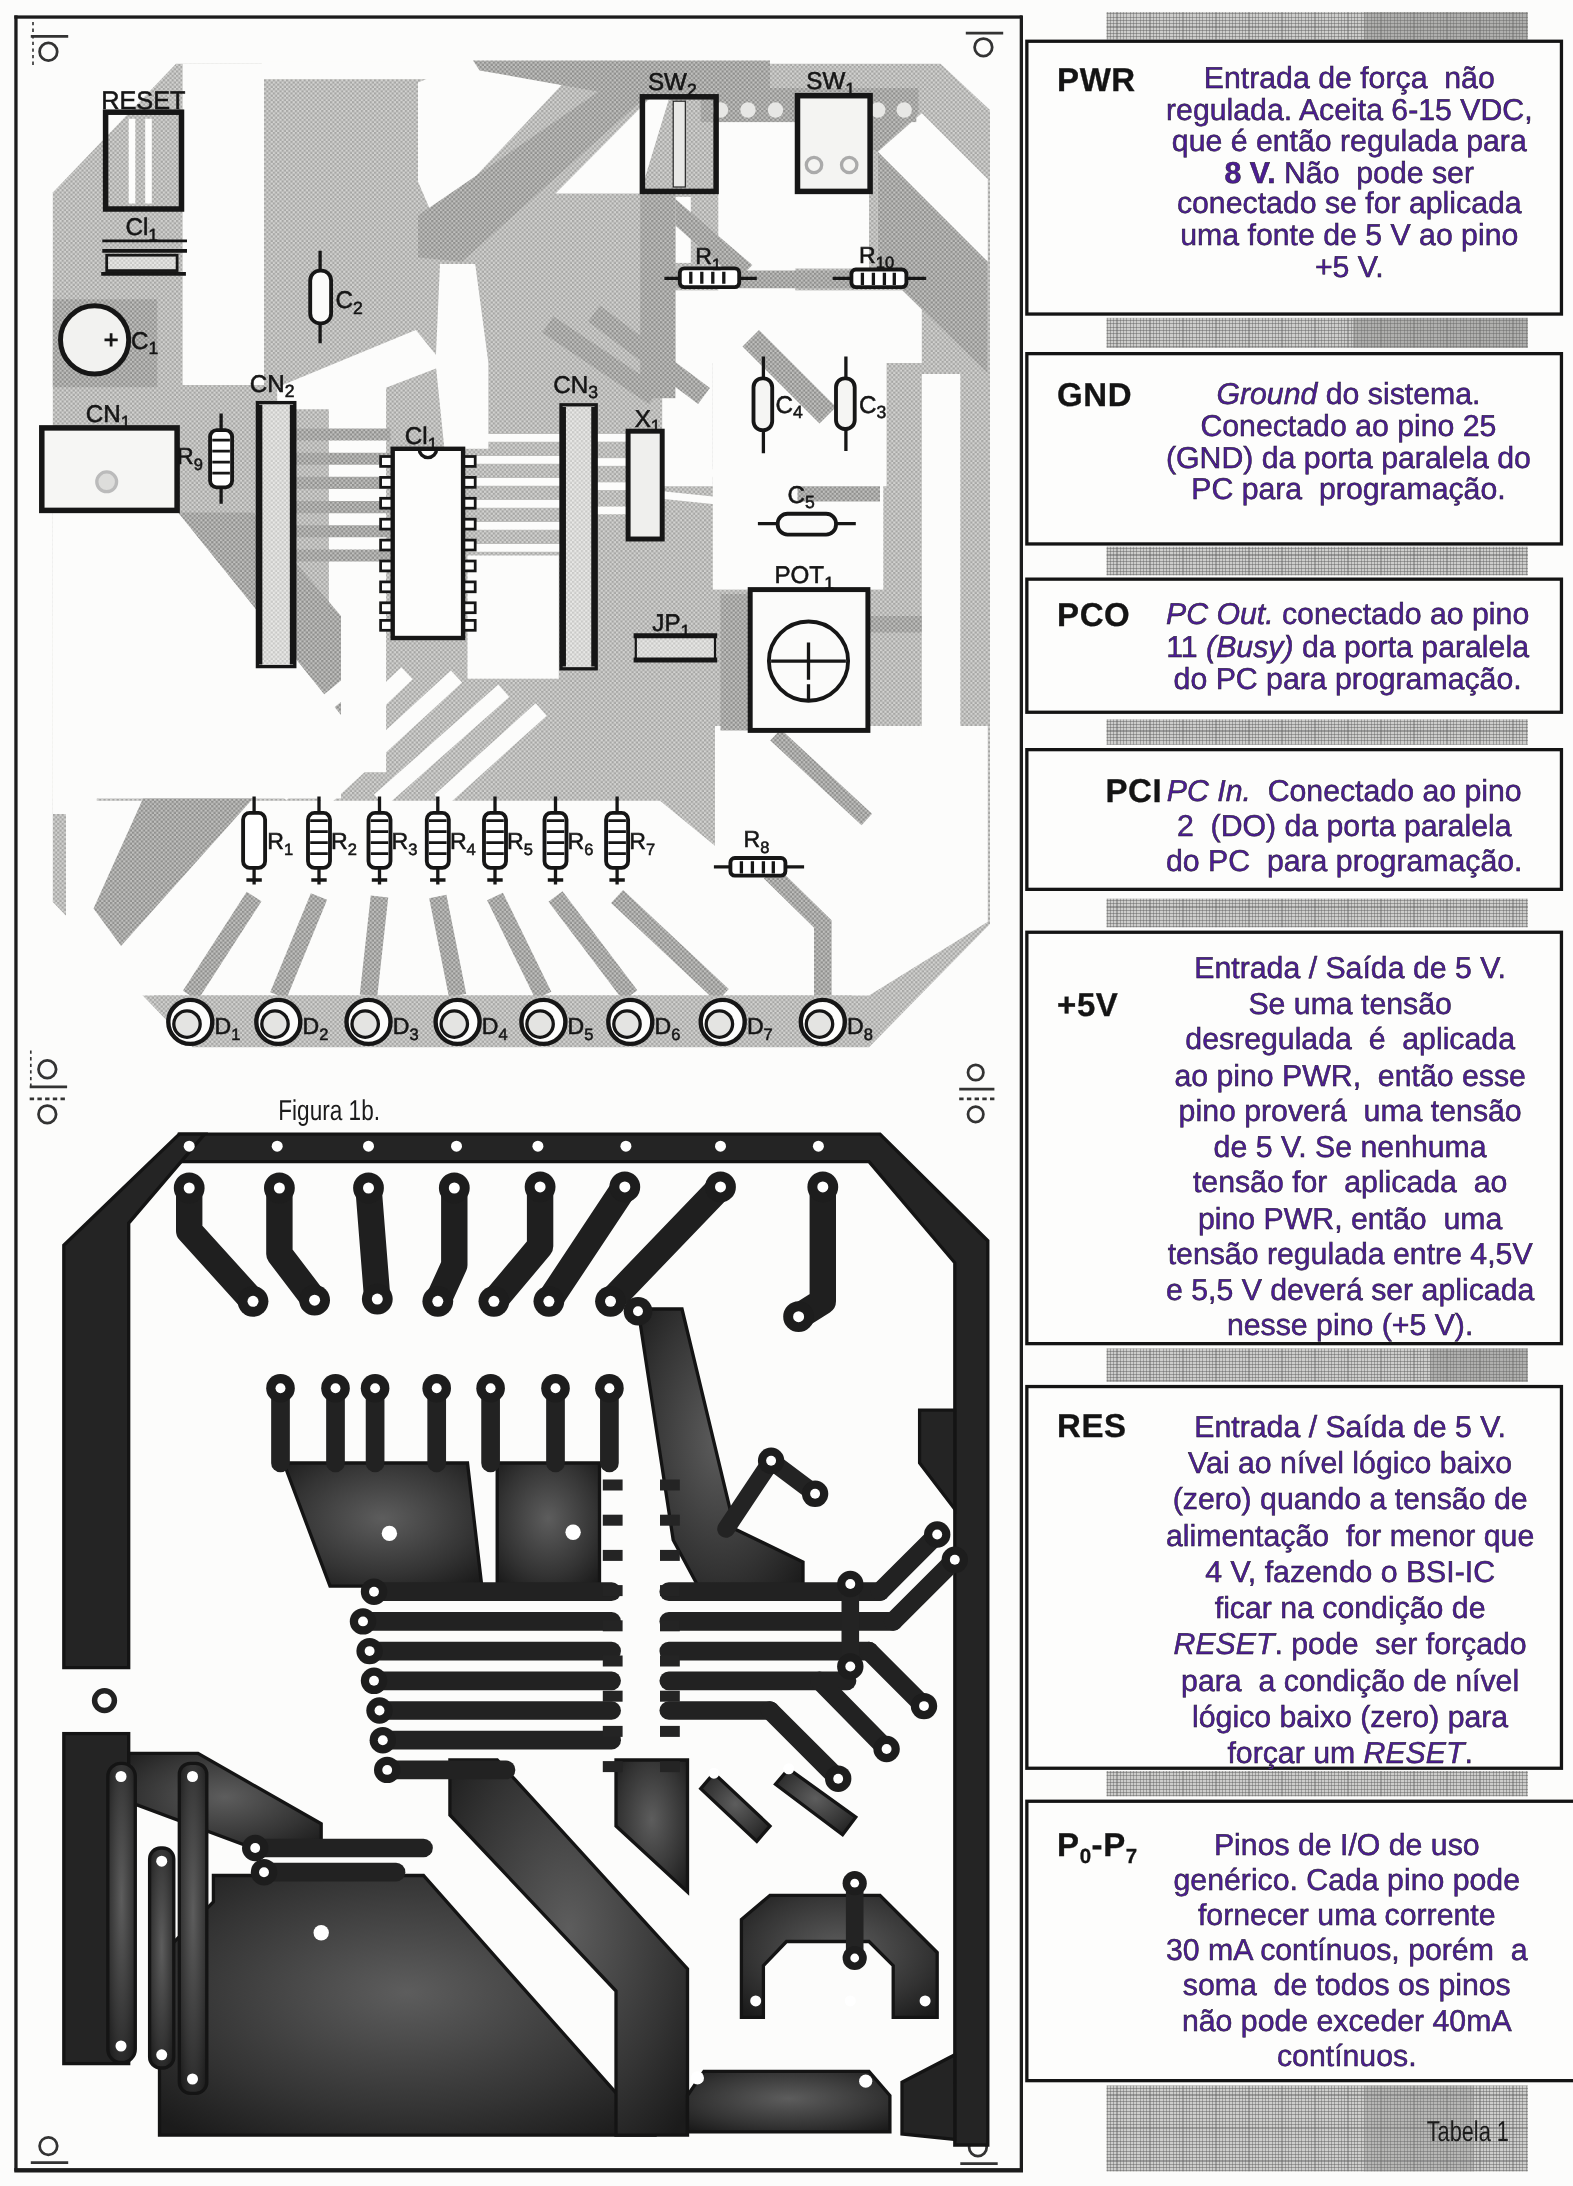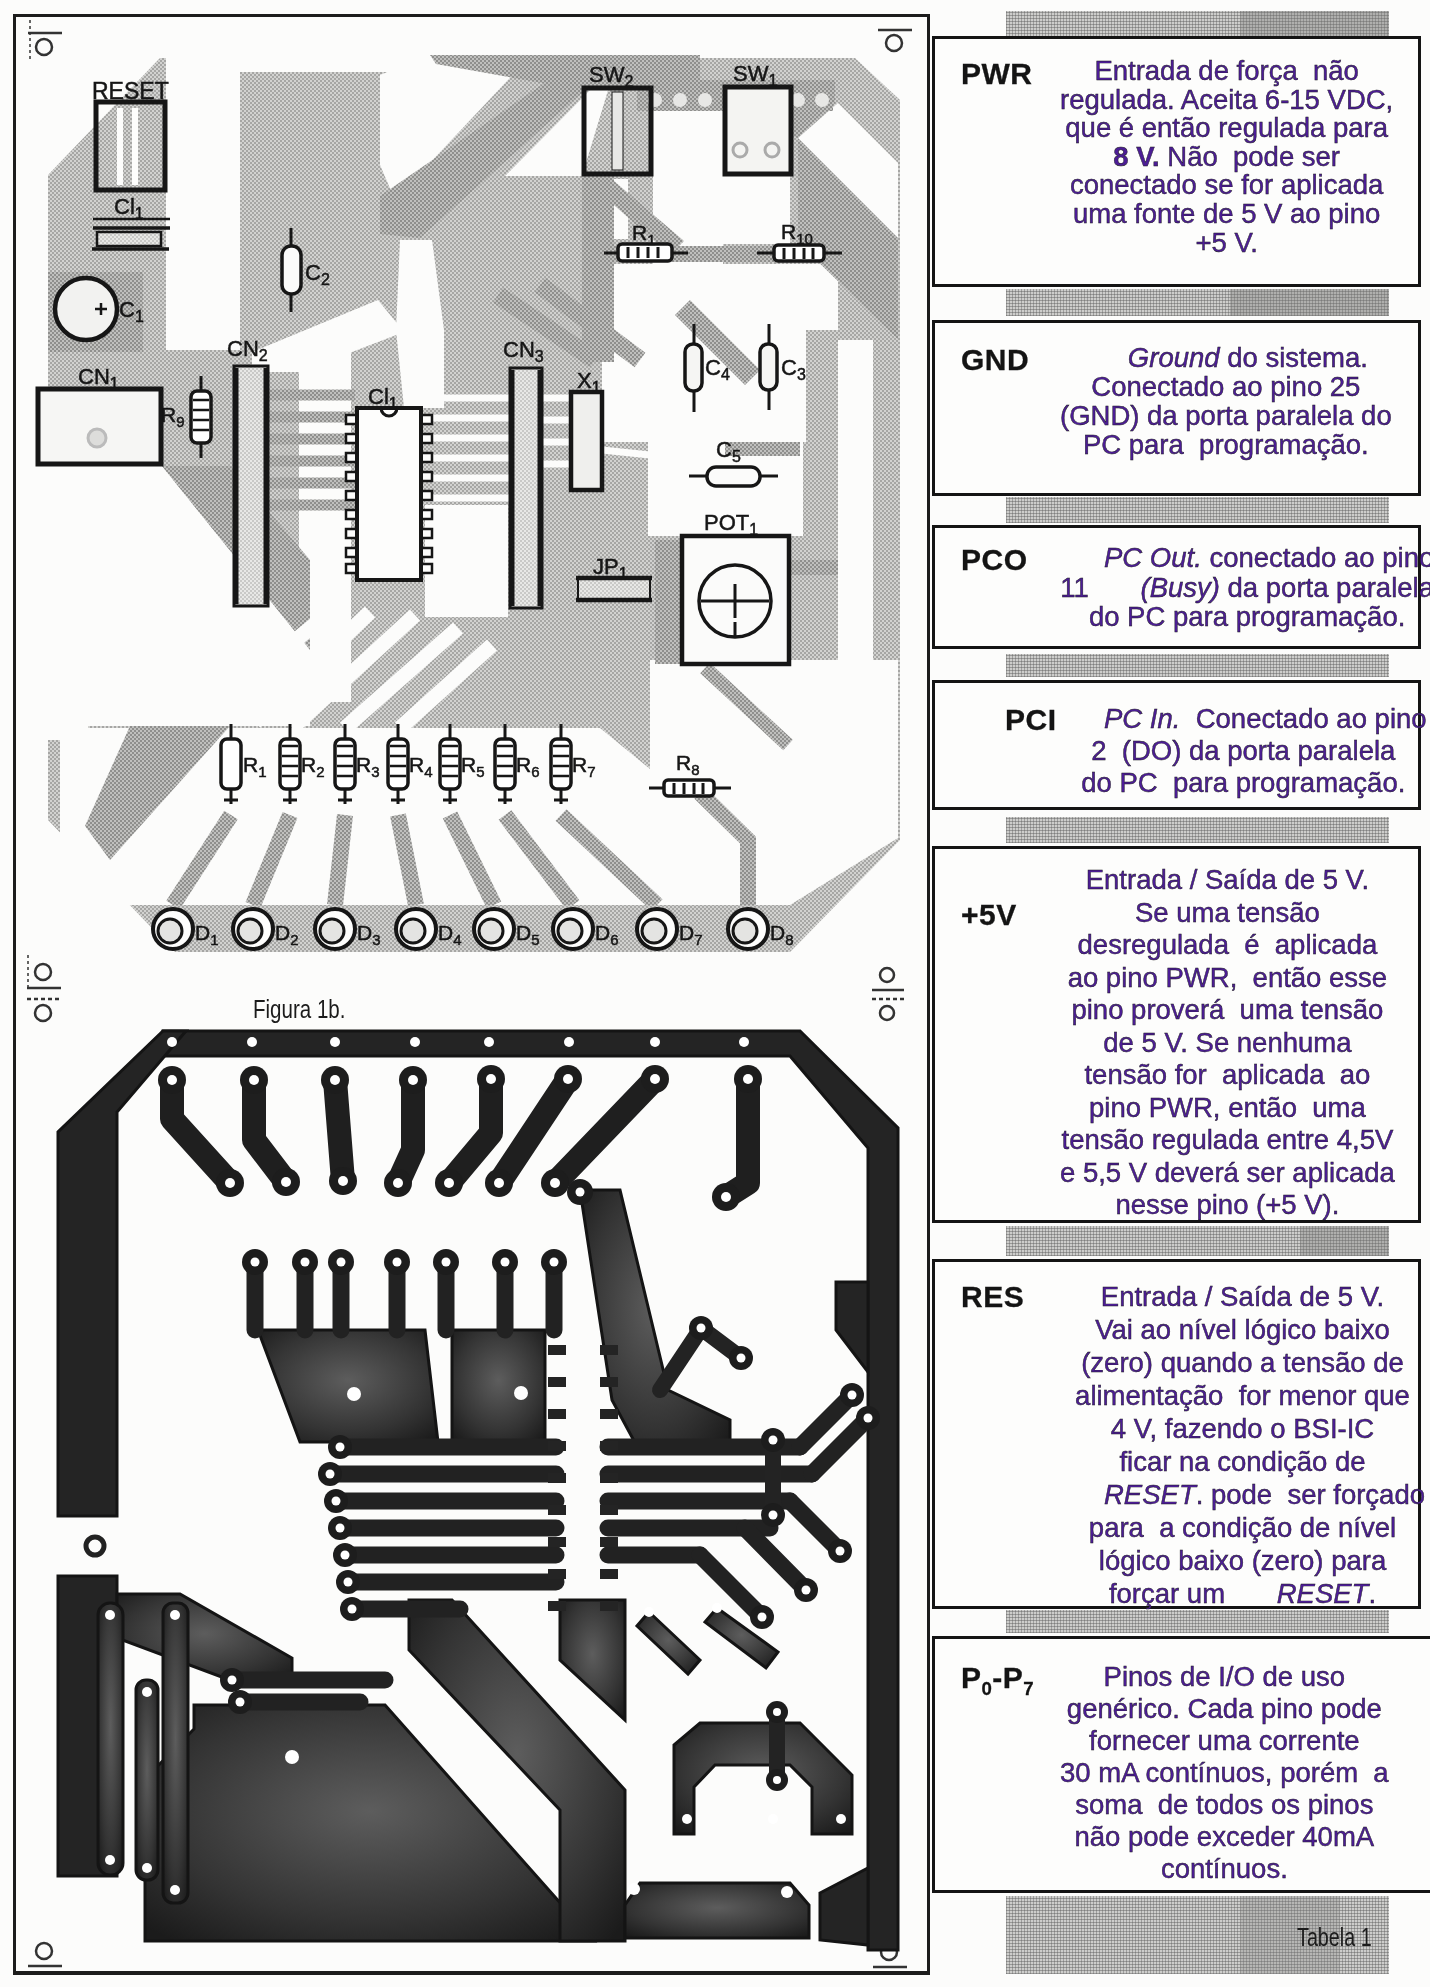--- a/index.html
+++ b/index.html
@@ -5,21 +5,21 @@
 html,body{margin:0;padding:0;}
 body{width:1430px;height:1987px;position:relative;background:#fcfcfb;font-family:"Liberation Sans",sans-serif;overflow:hidden;}
 #page{position:absolute;left:0;top:0;width:1430px;height:1987px;}
 .frame{position:absolute;background:#1c1c1c;}
 .box{position:absolute;border:3px solid #141414;background:#fdfdfc;text-align:center;}
 .bar{position:absolute;left:1006px;width:383px;background-color:#b4b4b2;background-image:
  repeating-linear-gradient(0deg, rgba(90,90,90,.45) 0 1px, rgba(255,255,255,0) 1px 3px),
  repeating-linear-gradient(90deg, rgba(120,120,120,.35) 0 1px, rgba(230,230,228,.5) 1px 3px);}
 .lbl{position:absolute;left:26px;font-weight:bold;font-size:30px;color:#141414;letter-spacing:0.5px;-webkit-text-stroke:0.3px #141414;}
 .txt{position:absolute;left:125px;font-size:27.5px;color:#4c1d95;white-space:pre;-webkit-text-stroke:0.45px #1b1b1b;}
-.txt i{font-style:italic;margin-left:44px;}
+.txt i{font-style:italic;}
 sub{font-size:0.62em;}
 </style>
 </head>
 <body>
 <div id="page">
 
 <div class="frame" style="left:13px;top:14px;width:916px;height:3px;"></div>
 <div class="frame" style="left:13px;top:14px;width:3px;height:1960px;"></div>
 <div class="frame" style="left:927px;top:14px;width:3px;height:1960px;"></div>
 <div class="frame" style="left:13px;top:1971px;width:917px;height:4px;"></div>

